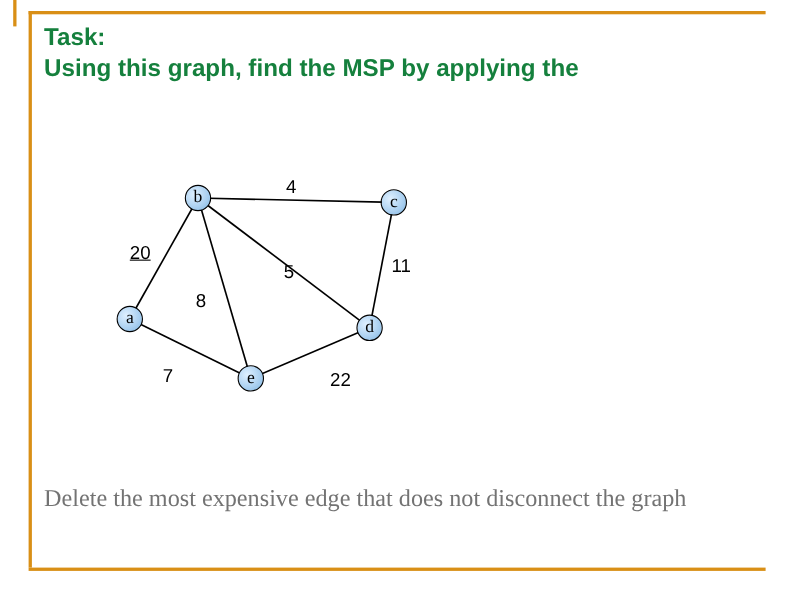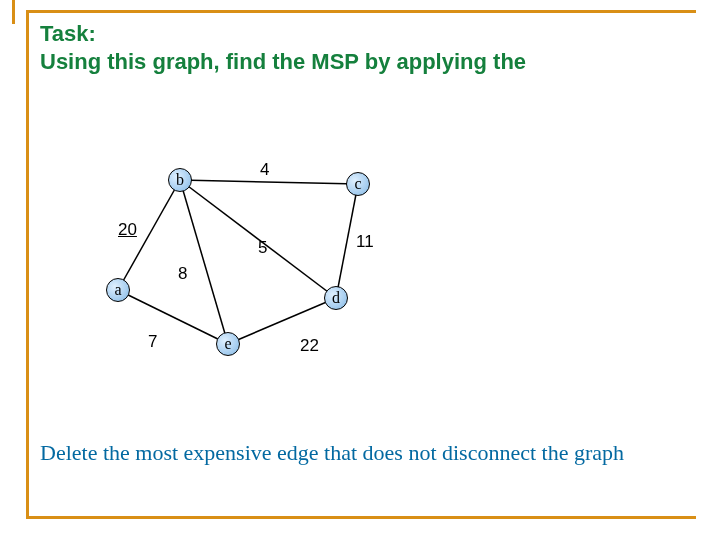--- a/index.html
+++ b/index.html
@@ -98,21 +98,21 @@
     z-index: 1;
   }
   .bottom-text {
     position: absolute;
     left: 40px;
     top: 440px;
     width: 620px;
     font-family: "Times New Roman", serif;
     font-size: 22px;
     line-height: 1.2;
-    color: #0369a1;
+    color: #737373;
   }
 </style>
 </head>
 <body>
 
 <div class="slide">
 
   <div class="notch-vert"></div>
   <div class="frame-top"></div>
   <div class="frame-left"></div>

